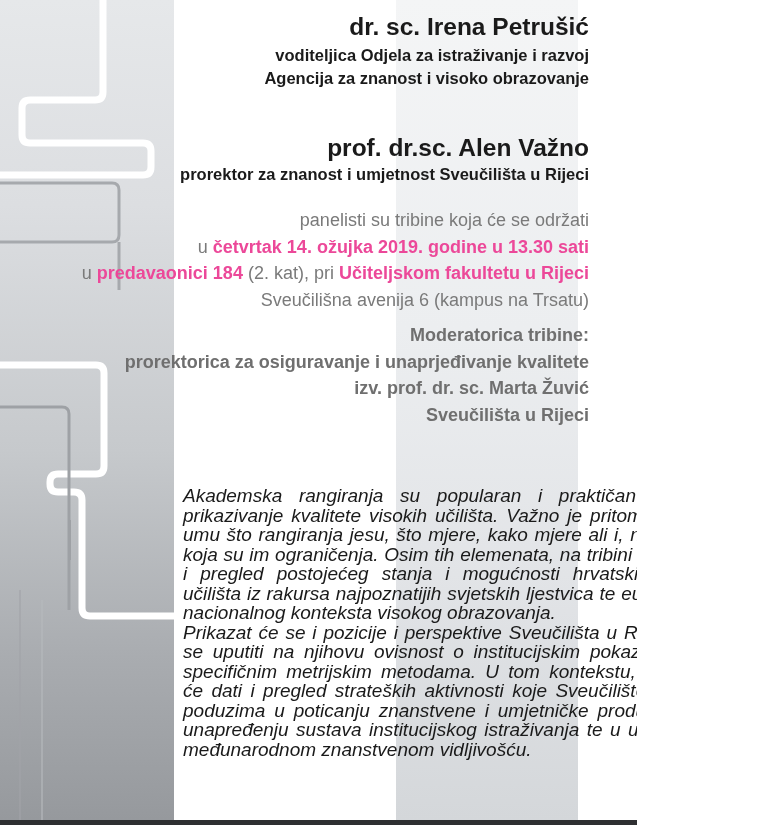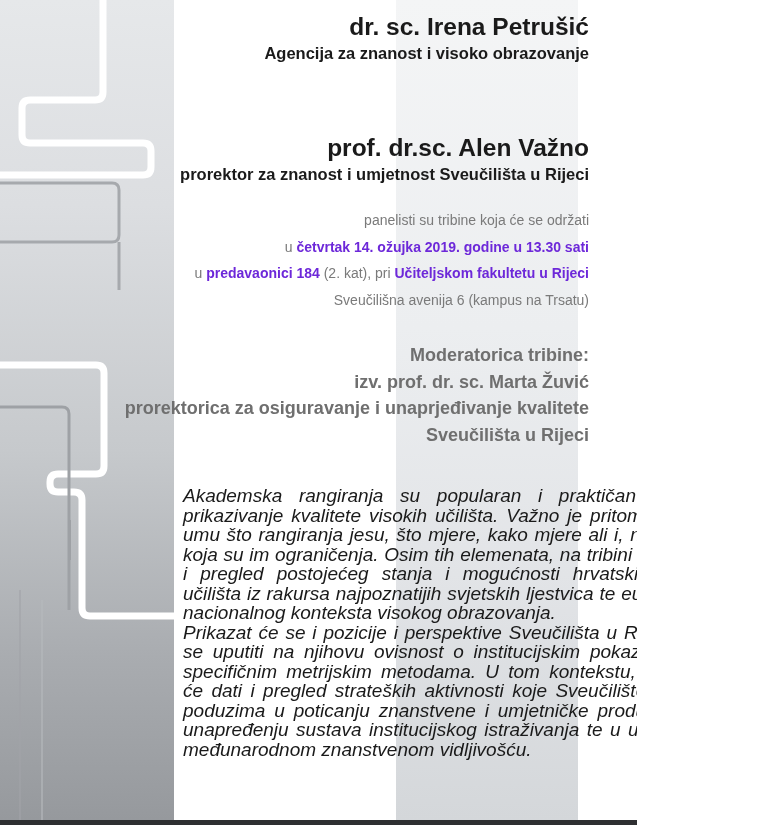--- a/index.html
+++ b/index.html
@@ -68,25 +68,25 @@
       color: #1a1a1a;
       line-height: 30px;
     }
     .speaker-role {
       font-weight: bold;
       font-size: 16.5px;
       color: #1a1a1a;
       line-height: 23px;
     }
     .event-info {
-      font-size: 14px;
+      font-size: 18px;
       color: #7a7a7a;
       line-height: 26.5px;
     }
-    .event-info b { color: #6d28d9; }
+    .event-info b { color: #ec4899; }
     .moderator {
       font-weight: bold;
       font-size: 18px;
       color: #6f6f6f;
       line-height: 26.5px;
     }
     #abstract {
       position: absolute;
       left: 183px;
       width: 537px;
@@ -118,39 +118,40 @@
       <path d="M42 600 V820" fill="none" stroke="#b6b9bc" stroke-width="2" opacity="0.6"></path>
     </svg>
   </div>
 
   <div id="mid-band"></div>
   <div id="right-band"></div>
   <div id="right-band-line"></div>
 
   <div class="right-block" style="top: 12px;">
     <div class="speaker-name">dr. sc. Irena Petrušić</div>
+    <div class="speaker-role" style="margin-top: 2px;">voditeljica Odjela za istraživanje i razvoj</div>
     <div class="speaker-role">Agencija za znanost i visoko obrazovanje</div>
   </div>
 
   <div class="right-block" style="top: 133px;">
     <div class="speaker-name">prof. dr.sc. Alen Važno</div>
     <div class="speaker-role" style="margin-top: 0; text-align: center;">prorektor za znanost i umjetnost Sveučilišta u Rijeci</div>
   </div>
 
   <div class="right-block event-info" style="top: 207px;">
     <div>panelisti su tribine koja će se održati</div>
     <div><span>u </span><b>četvrtak 14. ožujka 2019. godine u 13.30 sati</b></div>
     <div><span>u </span><b>predavaonici 184</b><span> (2. kat), pri </span><b>Učiteljskom fakultetu u Rijeci</b></div>
     <div>Sveučilišna avenija 6 (kampus na Trsatu)</div>
   </div>
 
-  <div class="right-block moderator" style="top: 342px; margin-left: 43px;">
+  <div class="right-block moderator" style="top: 322px; margin-left: 43px;">
     <div>Moderatorica tribine:</div>
+    <div>prorektorica za osiguravanje i unaprjeđivanje kvalitete</div>
     <div>izv. prof. dr. sc. Marta Žuvić</div>
-    <div>prorektorica za osiguravanje i unaprjeđivanje kvalitete</div>
     <div>Sveučilišta u Rijeci</div>
   </div>
 
   <div id="abstract">
     <p>Akademska rangiranja su popularan i praktičan alat za prikazivanje kvalitete visokih učilišta. Važno je pritom imati na umu što rangiranja jesu, što mjere, kako mjere ali i, najvažnije, koja su im ograničenja. Osim tih elemenata, na tribini će se dati i pregled postojećeg stanja i mogućnosti hrvatskih visokih učilišta iz rakursa najpoznatijih svjetskih ljestvica te europskog i nacionalnog konteksta visokog obrazovanja.</p>
     <p>Prikazat će se i pozicije i perspektive Sveučilišta u Rijeci te će se uputiti na njihovu ovisnost o institucijskim pokazateljima i specifičnim metrijskim metodama. U tom kontekstu, izlaganje će dati i pregled strateških aktivnosti koje Sveučilište u Rijeci poduzima u poticanju znanstvene i umjetničke produktivnosti, unapređenju sustava institucijskog istraživanja te u upravljanju međunarodnom znanstvenom vidljivošću.</p>
   </div>
 
   <div id="bottom-bar"></div>
 </div>

